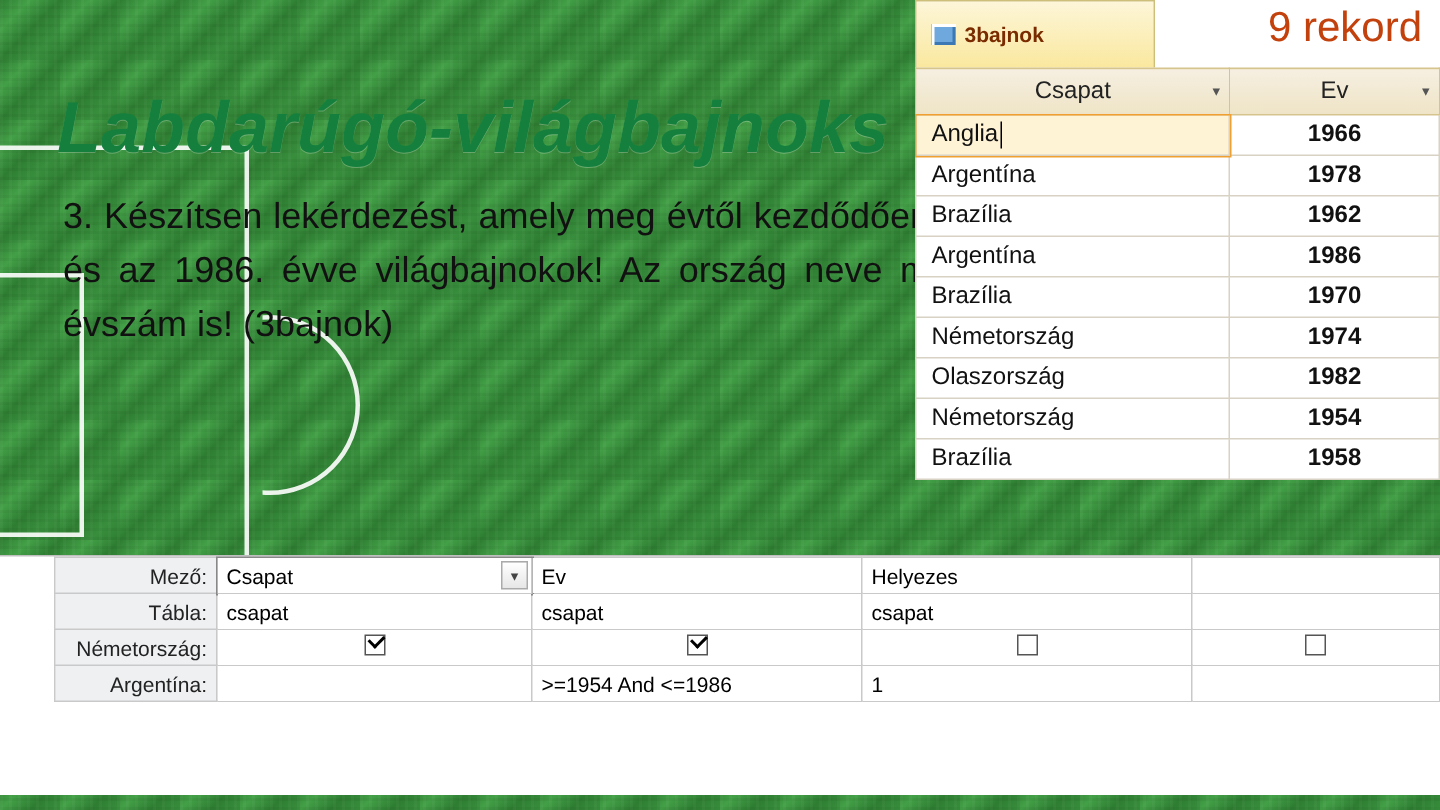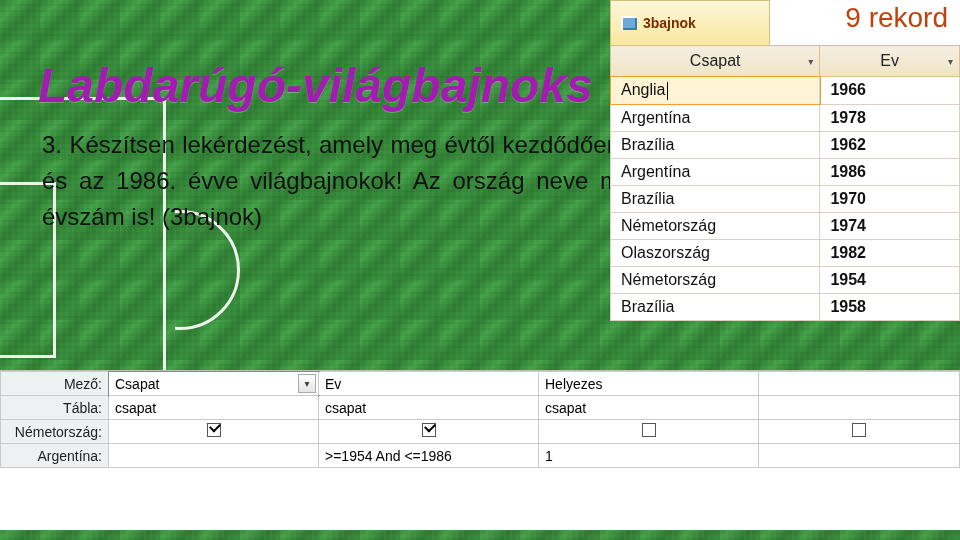--- a/index.html
+++ b/index.html
@@ -45,21 +45,21 @@
     font-size: 28px; font-weight: 400; color: #c2410c;
     background: rgba(255,255,255,0.0);
   }
 
   .content-card {
     position: absolute; top: 58px; left: 38px; right: 340px;
     z-index: 2;
     background: rgba(255,255,255,0.0);
   }
   .title {
-    font-size: 48px; font-weight: 700; font-style: italic; color: #a21caf;
+    font-size: 48px; font-weight: 700; font-style: italic; color: #15803d;
     margin-bottom: 14px;
     text-shadow: 0 1px 0 rgba(255,255,255,0.25);
     white-space: nowrap; overflow: hidden;
   }
   .task {
     font-size: 24px; color: #111; line-height: 1.5;
     text-align: justify;
     padding-left: 4px;
   }
 
@@ -87,31 +87,32 @@
     padding: 6px 8px; text-align: center; font-weight: 400; color: #222;
     position: relative;
   }
   .result-table th .filter {
     position: absolute; right: 6px; top: 50%; transform: translateY(-50%);
     font-size: 10px; color: #555;
   }
   .result-table td {
     border: 1px solid #d8d2c4; padding: 4px 10px; color: #111;
   }
-  .result-table td.year { text-align: left; font-weight: 700; }
+  .result-table td.year { text-align: center; font-weight: 700; }
   .result-table tr.sel td { background: #fff; }
   .result-table tr.sel td:first-child { background: #fff3d6; outline: 1px solid #f0a030; }
   .result-table td:first-child { width: 60%; }
   .cursor { display:inline-block; width:1px; height:18px; background:#000; vertical-align:middle; margin-left:2px; }
 
   
   .design-grid {
     position: absolute; left: 0; right: 0; bottom: 10px; height: 160px;
     background: #fff; z-index: 4;
     border-top: 1px solid #bfbfbf;
+    padding-left: 36px;
   }
   .design-table { width: 100%; border-collapse: collapse; table-layout: fixed; }
   .design-table col.lbl { width: 108px; }
   .design-table col.c1 { width: 210px; }
   .design-table col.c2 { width: 220px; }
   .design-table col.c3 { width: 220px; }
   .design-table th.rowlabel {
     background: #eef0f2; border: 1px solid #c9c9c9;
     text-align: right; padding: 2px 6px; font-weight: 400; font-size: 14px; color: #222;
   }

